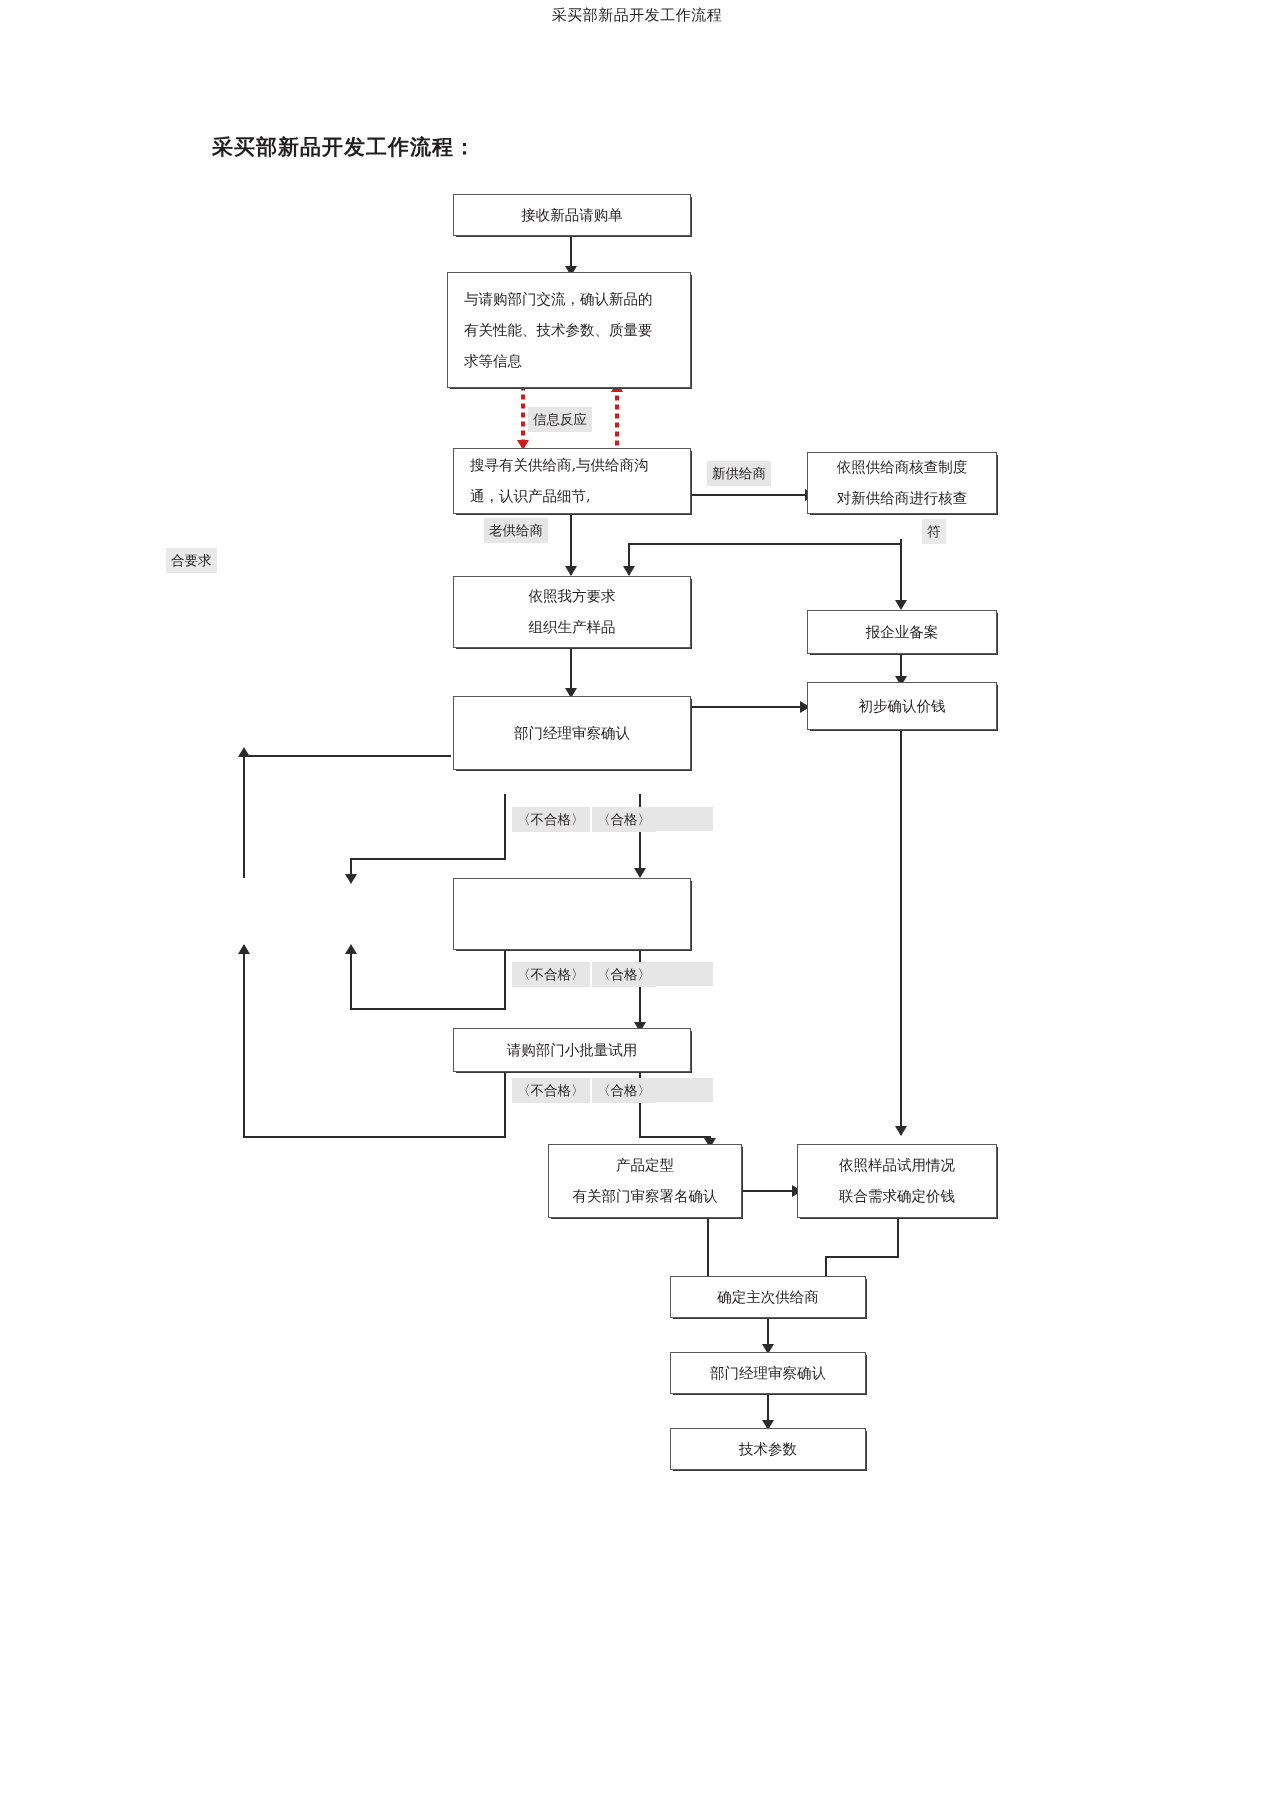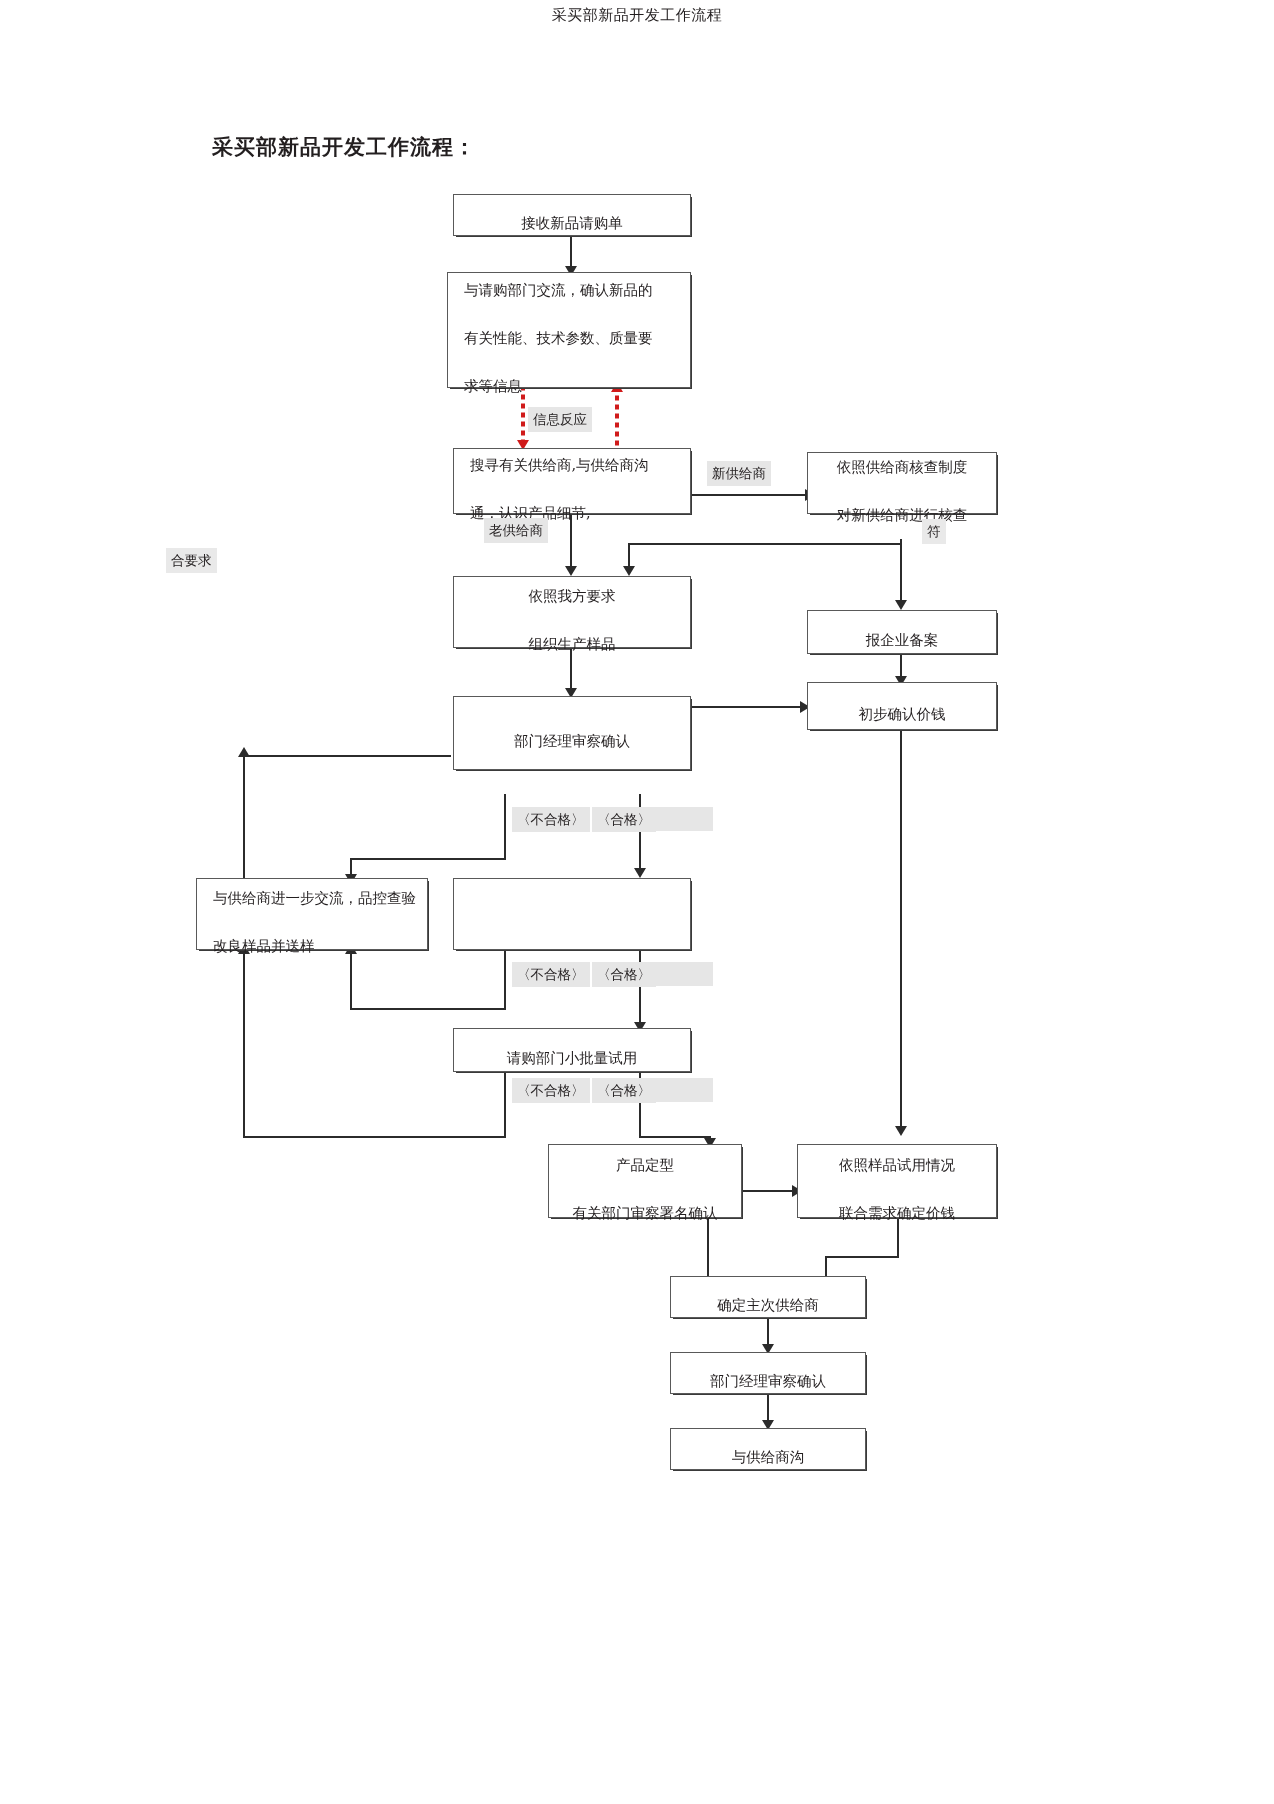--- a/index.html
+++ b/index.html
@@ -30,21 +30,21 @@
     background:#fff;
     box-shadow:2px 2px 0 -1px #3a3a3a;
     display:flex;flex-direction:column;
     align-items:center;justify-content:center;
     font-size:14.5px;line-height:31px;
     text-align:center;
     padding:0 10px;
     z-index:3;
   }
   .box.left-al{align-items:flex-start;text-align:center;padding-left:16px;}
-  .box .ln{display:block;white-space:nowrap;margin-top:17px;}
+  .box .ln{display:block;white-space:nowrap;}
 
   
   .tag{
     position:absolute;
     background:#e6e6e6;
     border:0;
     font-size:13.5px;line-height:20px;
     padding:2px 5px 3px 5px;
     white-space:nowrap;
     z-index:6;
@@ -171,24 +171,20 @@
   <div class="ln-v" style="left:350px;top:858px;height:22px;"></div>
   <div class="arw down" style="left:345px;top:874px;"></div>
 
   <div class="ln-v" style="left:639px;top:794px;height:80px;"></div>
   <div class="arw down" style="left:634px;top:868px;"></div>
 
   <div class="tag" style="left:512px;top:807px;">〈不合格〉</div>
   <div class="tag" style="left:592px;top:807px;">〈合格〉</div>
   <div class="strip" style="left:645px;top:807px;width:68px;height:24px;"></div>
 
-  <div class="box left-al" style="left:196px;top:878px;width:232px;height:72px;">
-    <span class="ln">与供给商进一步交流，品控查验</span>
-    <span class="ln">改良样品并送样</span>
-  </div>
 
   <div class="ln-v" style="left:243px;top:755px;height:123px;"></div>
   <div class="ln-h" style="left:243px;top:755px;width:208px;"></div>
   <div class="arw up" style="left:238px;top:747px;"></div>
 
   <div class="box" style="left:453px;top:878px;width:238px;height:72px;">
     <span class="ln"></span>
   </div>
 
   <div class="ln-v" style="left:504px;top:950px;height:60px;"></div>
@@ -250,16 +246,16 @@
   <div class="arw down" style="left:762px;top:1344px;"></div>
 
   <div class="box" style="left:670px;top:1352px;width:196px;height:42px;">
     <span class="ln">部门经理审察确认</span>
   </div>
 
   <div class="ln-v" style="left:767px;top:1394px;height:32px;"></div>
   <div class="arw down" style="left:762px;top:1420px;"></div>
 
   <div class="box" style="left:670px;top:1428px;width:196px;height:42px;">
-    <span class="ln">与供给商沟</span>
+    <span class="ln">技术参数</span>
   </div>
 
 </div>
 
 </body></html>

